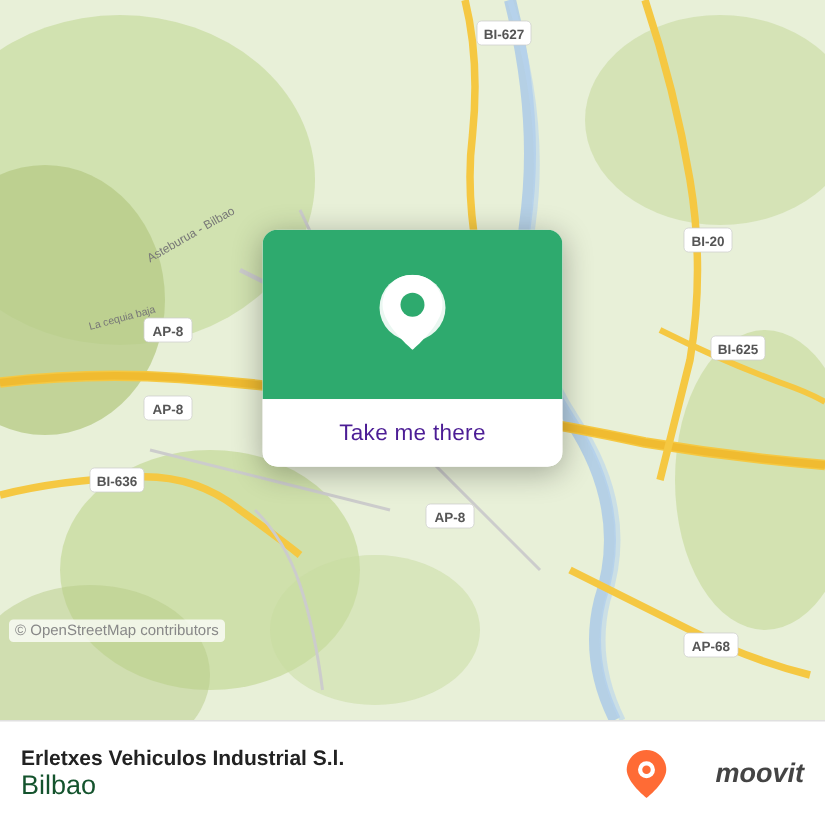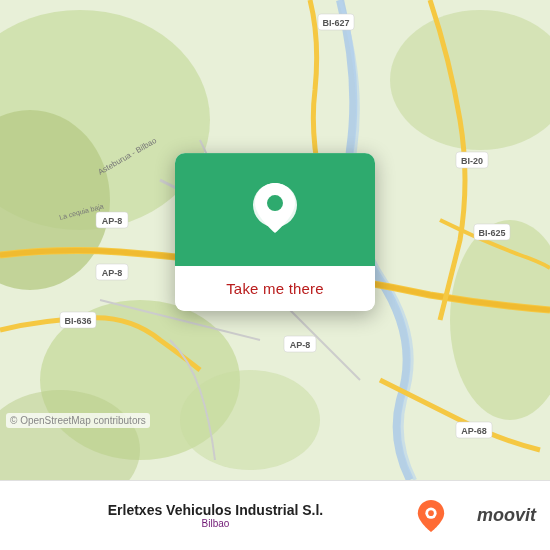--- a/index.html
+++ b/index.html
@@ -59,21 +59,21 @@
     }
 
     #card-button {
       width: 100%;
       padding: 14px 10px;
       background: white;
       border: none;
       cursor: pointer;
       font-size: 15px;
       font-weight: 500;
-      color: #b91c1c;
+      color: #4c1d95;
       text-align: center;
       letter-spacing: 0.2px;
     }
 
     
     #bottom-bar {
       width: 550px;
       height: 70px;
       background: white;
       display: flex;
@@ -95,22 +95,22 @@
     }
 
     #place-name {
       font-size: 14px;
       font-weight: 600;
       color: #222;
       flex: 1;
     }
 
     #place-city {
-      font-size: 10px;
-      color: #701a75;
+      font-size: 18px;
+      color: #14532d;
     }
 
     
     #moovit-logo {
       display: flex;
       align-items: center;
       gap: 4px;
     }
 
     #moovit-text {
@@ -202,21 +202,21 @@
         <circle cx="25" cy="20" r="8" fill="#2eaa6e"></circle>
       </svg>
     </div>
     <button id="card-button">Take me there</button>
   </div>
 
   <div id="attribution">© OpenStreetMap contributors</div>
 </div>
 
 <div id="bottom-bar">
-  <div style="flex:1; display:flex; flex-direction:column; justify-content:center;align-items:center;">
+  <div style="flex:1; display:flex; flex-direction:column; justify-content:center;">
     <div id="place-name">Erletxes Vehiculos Industrial S.l.</div>
     <div id="place-city">Bilbao</div>
   </div>
   <div id="moovit-logo">
 
     <svg class="moovit-pin" viewBox="0 0 28 34" xmlns="http://www.w3.org/2000/svg">
       <path d="M14 0 C6.27 0 0 6.27 0 14 C0 23 14 34 14 34 C14 34 28 23 28 14 C28 6.27 21.73 0 14 0Z" fill="#ff6b35"></path>
       <circle cx="14" cy="14" r="6" fill="white"></circle>
       <circle cx="14" cy="14" r="3" fill="#ff6b35"></circle>
     </svg>

